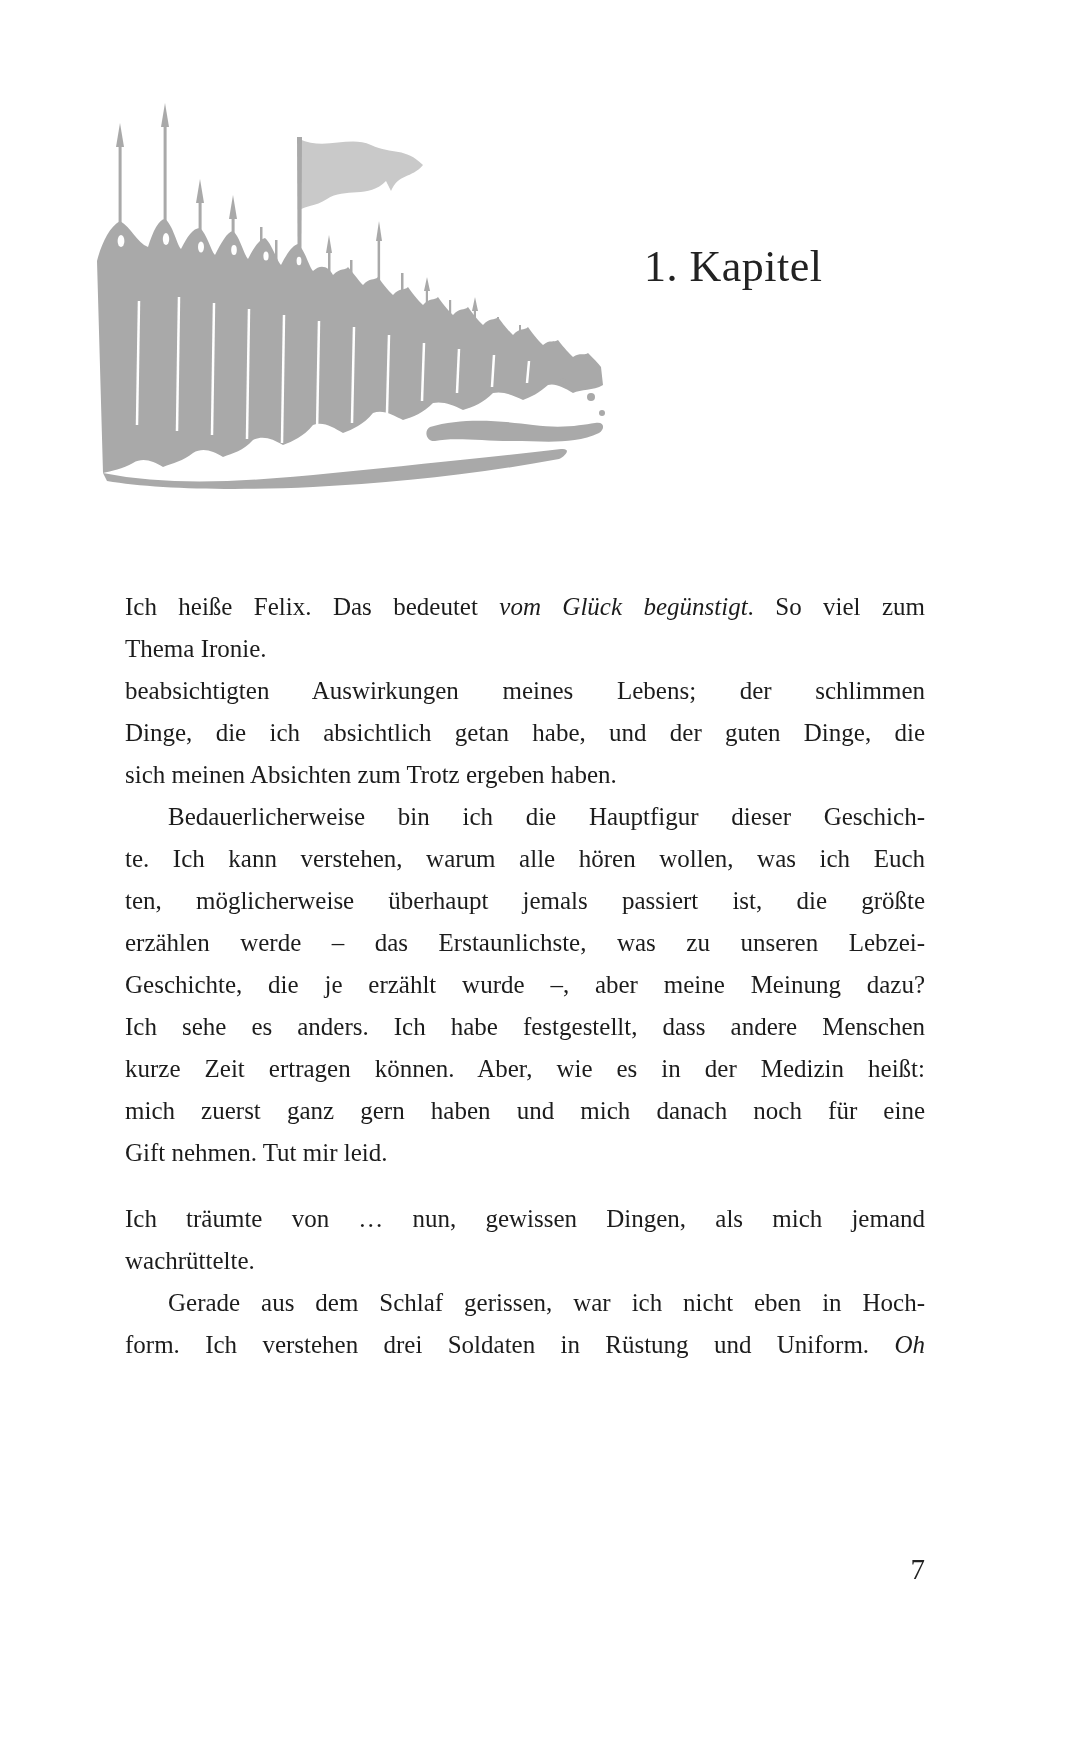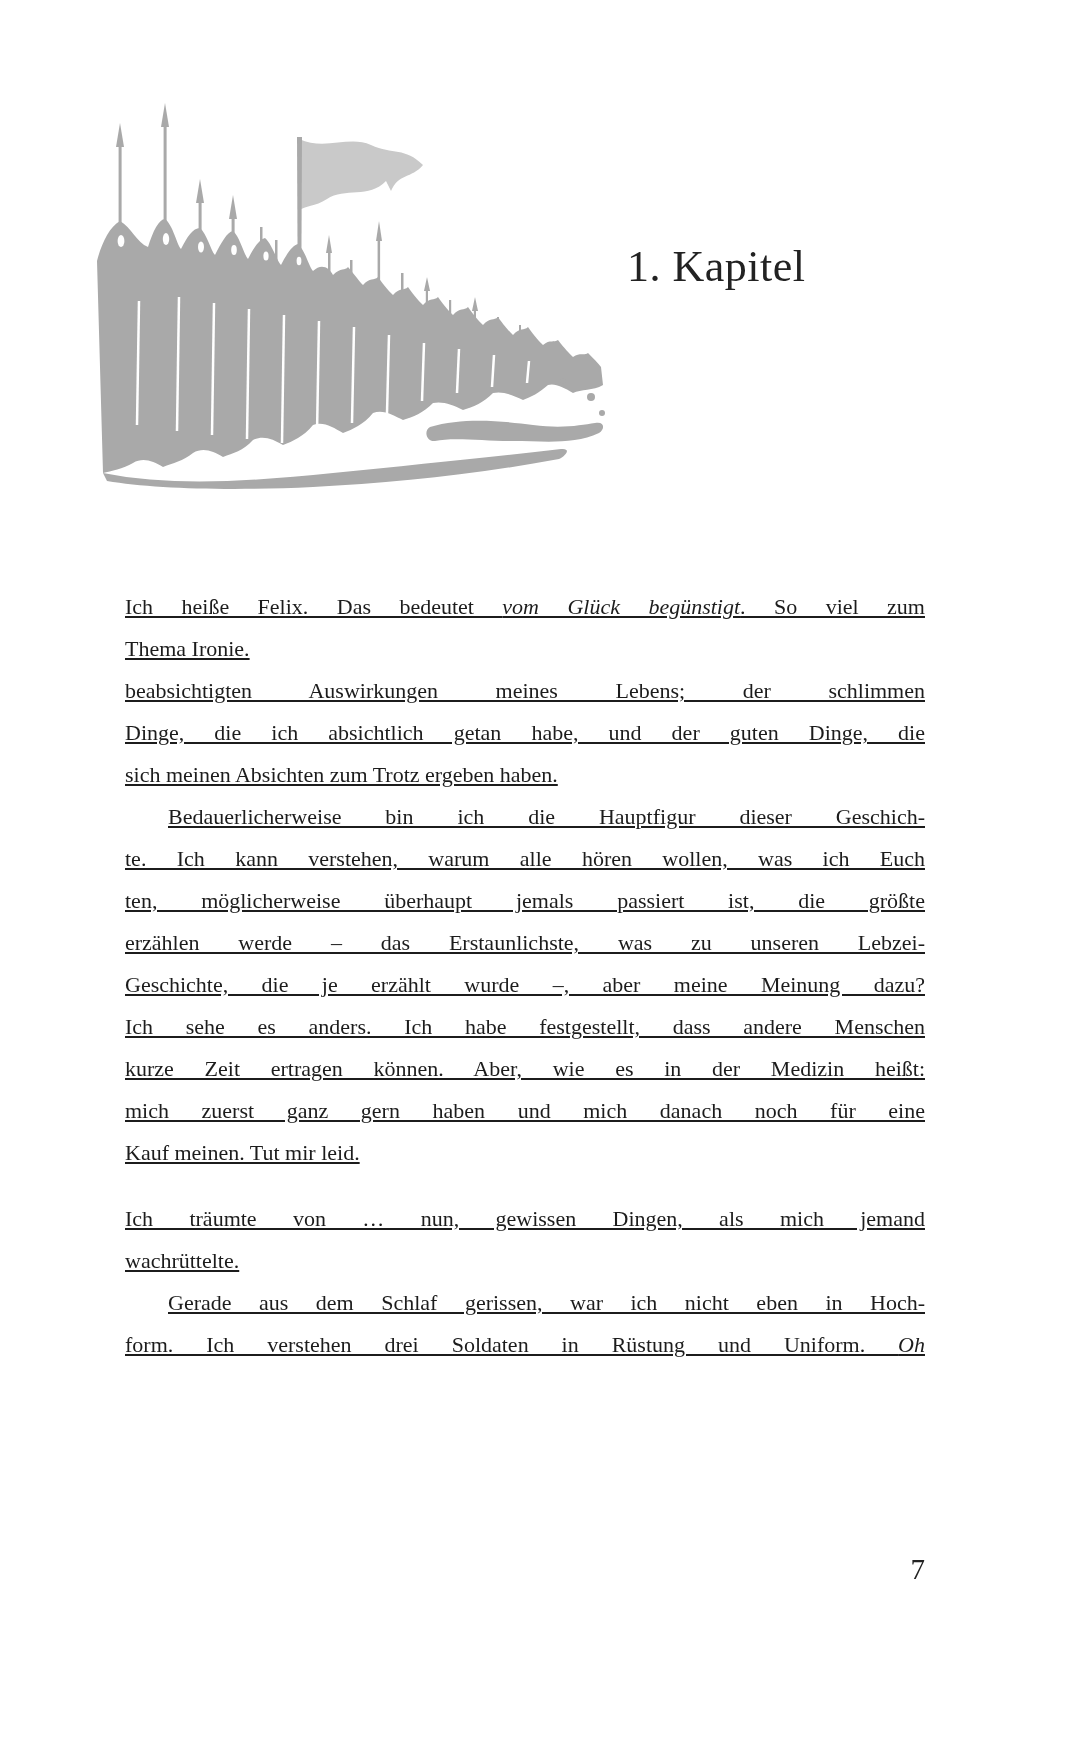--- a/index.html
+++ b/index.html
@@ -9,27 +9,27 @@
     margin:0 auto;
     background:#ffffff;
     font-family:"Liberation Serif", serif;
     color:#1c1c1c;
     overflow:hidden;
   }
   .illustration {
     position:absolute; left:93px; top:95px; width:520px; height:395px;
   }
   .chapter-title {
-    position:absolute; left:627px; top:245px;
+    position:absolute; left:644px; top:245px;
     font-size:44px; line-height:1; letter-spacing:0.5px;
     color:#222222; white-space:nowrap;
   }
   .body-text {
     position:absolute; left:125px; top:586px; width:800px;
-    font-size:22px; line-height:42px;text-decoration:underline;
+    font-size:25px; line-height:42px;
   }
   .para { margin:0; }
   .para.space-before { margin-top:24px; }
   .line { text-align:justify; text-align-last:justify; }
   .line.last { text-align-last:left; }
   .line.indent { text-indent:43px; }
   .seg.italic { font-style:italic; }
   .page-number {
     position:absolute; left:125px; top:1553px; width:800px;
     text-align:right; font-size:29px; color:#222222;
@@ -152,21 +152,21 @@
       </div>
       <div class="para">
         <div class="line indent"><span class="seg">Bedauerlicherweise bin ich die Hauptfigur dieser Geschich-</span></div>
         <div class="line"><span class="seg">te. Ich kann verstehen, warum alle hören wollen, was ich Euch</span></div>
         <div class="line"><span class="seg">ten, möglicherweise überhaupt jemals passiert ist, die größte</span></div>
         <div class="line"><span class="seg">erzählen werde – das Erstaunlichste, was zu unseren Lebzei-</span></div>
         <div class="line"><span class="seg">Geschichte, die je erzählt wurde –, aber meine Meinung dazu?</span></div>
         <div class="line"><span class="seg">Ich sehe es anders. Ich habe festgestellt, dass andere Menschen</span></div>
         <div class="line"><span class="seg">kurze Zeit ertragen können. Aber, wie es in der Medizin heißt:</span></div>
         <div class="line"><span class="seg">mich zuerst ganz gern haben und mich danach noch für eine</span></div>
-        <div class="line last"><span class="seg">Kauf meinen. Tut mir leid.</span></div>
+        <div class="line last"><span class="seg">Gift nehmen. Tut mir leid.</span></div>
       </div>
       <div class="para space-before">
         <div class="line"><span class="seg">Ich träumte von … nun, gewissen Dingen, als mich jemand</span></div>
         <div class="line last"><span class="seg">wachrüttelte.</span></div>
       </div>
       <div class="para">
         <div class="line indent"><span class="seg">Gerade aus dem Schlaf gerissen, war ich nicht eben in Hoch-</span></div>
         <div class="line"><span class="seg">form. Ich verstehen drei Soldaten in Rüstung und Uniform. </span><span class="seg italic">Oh</span></div>
       </div>
     </div>

